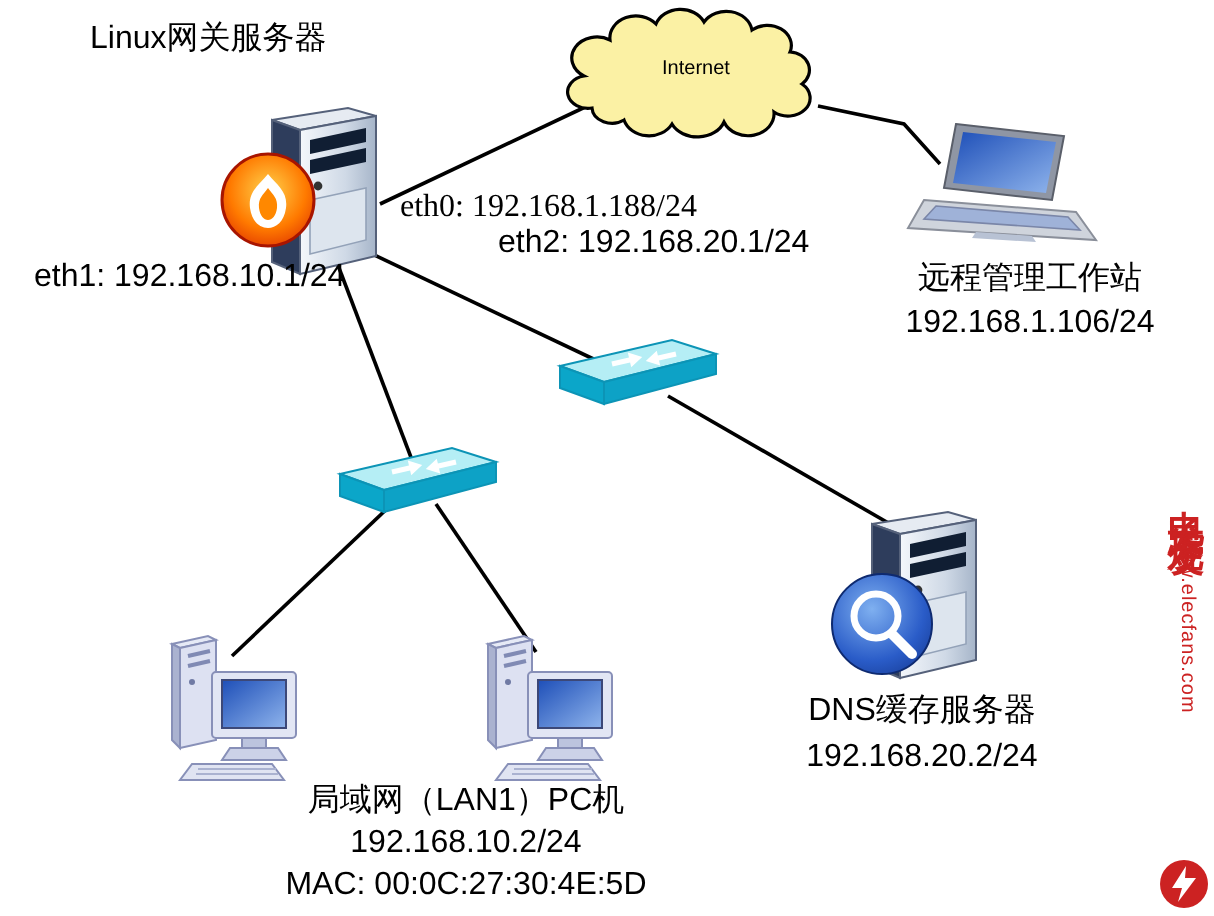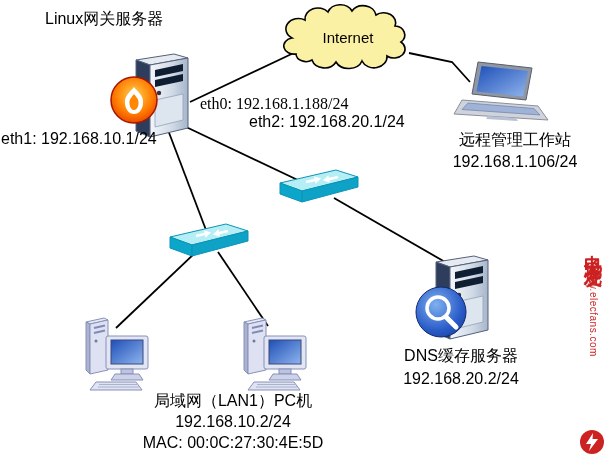--- a/index.html
+++ b/index.html
@@ -6,21 +6,21 @@
   html,body { background:#fff; }
   body { font-family:"Liberation Sans","DejaVu Sans",sans-serif; }
   .canvas { position:relative; width:607px; height:458px; background:#fff; overflow:hidden; }
   .layer { position:absolute; left:0; top:0; }
   .label { position:absolute; color:#000; font-size:16px; white-space:nowrap; }
   .center { text-align:left; }
   .block { position:absolute; color:#000; font-size:16px; text-align:center; white-space:nowrap; }
   .block div { line-height:22px; }
   .lan-block div { line-height:21px; }
   .dns-block div { line-height:23px; }
-  .internet-label { position:absolute; left:298px; top:29px; width:100px; text-align:center; font-size:15px; color:#000; }
+  .internet-label { position:absolute; left:298px; top:29px; width:100px; text-align:center; font-size:10px; color:#000; }
   .watermark {
     position:absolute; top:240px; right:5px;
     writing-mode:vertical-rl; text-orientation:mixed;
     line-height:1; z-index:5;
   }
   .wm-brand { font-size:18px; font-weight:bold; letter-spacing:4px; }
   .wm-site  { font-size:10px; letter-spacing:0.5px; margin-inline-start:6px; }
   .logo { position:absolute; right:2px; bottom:2px; z-index:4; }
 </style>
 </head>
@@ -142,21 +142,21 @@
       <line x1="5" y1="5" x2="15" y2="15" stroke="#fff" stroke-width="5" stroke-linecap="round"></line>
     </g>
   </svg>
 
   <div class="label center" style="left:45px; top:9px; width:225px;">Linux网关服务器</div>
 
   <div class="internet-label">Internet</div>
 
   <div class="label" style="left:200px; top:95px;font-family:Liberation Serif, serif;">eth0: 192.168.1.188/24</div>
   <div class="label" style="left:212px; top:113px;margin-left:37px;">eth2: 192.168.20.1/24</div>
-  <div class="label" style="left:1px; top:130px;">eth1: 192.168.10.1/24</div>
+  <div class="label" style="left:1px; top:130px;padding-left:16px;">eth1: 192.168.10.1/24</div>
 
   <div class="block" style="left:420px; top:129px; width:190px;">
     <div>远程管理工作站</div>
     <div>192.168.1.106/24</div>
   </div>
 
   <div class="block dns-block" style="left:366px; top:344px; width:190px;">
     <div>DNS缓存服务器</div>
     <div>192.168.20.2/24</div>
   </div>

